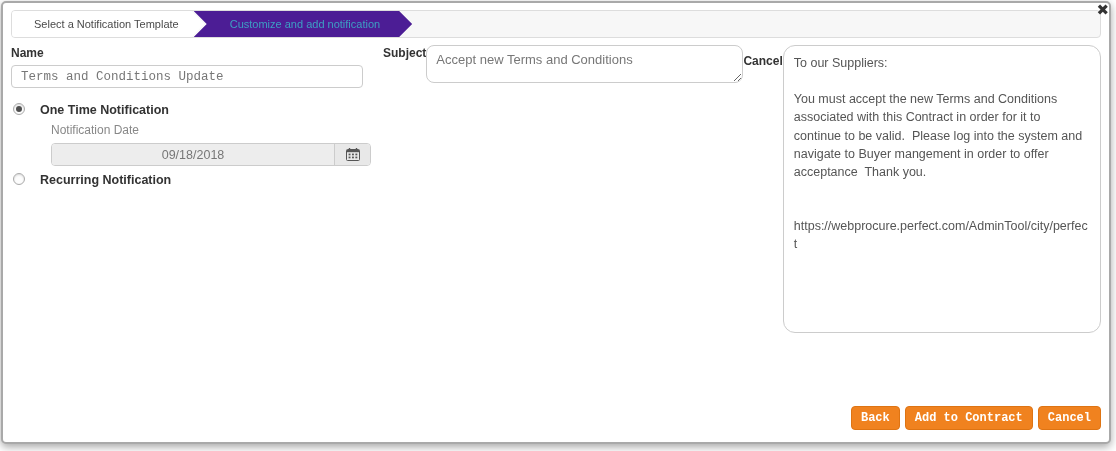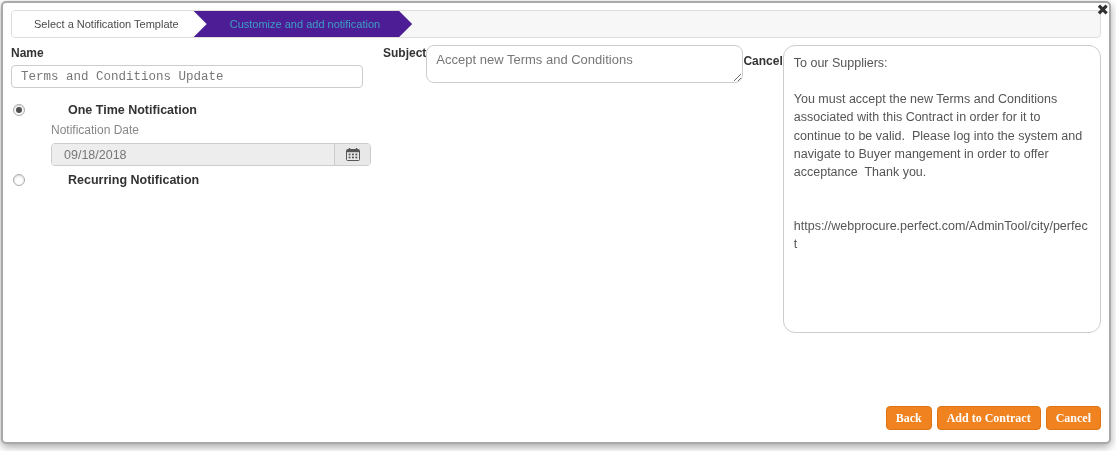--- a/index.html
+++ b/index.html
@@ -71,21 +71,21 @@
     margin: 1px 0 5px 0;
   }
   .text-input {
     width: 100%; height: 23px;
     border: 1px solid #ccc; border-radius: 4px;
     padding: 2px 9px;
     font-family: Liberation Mono, monospace;
     font-size: 12.5px; color: #777;
     background: #fff;
   }
-  .radio-row { display: flex; align-items: center; margin-top: 15px; cursor: pointer; gap: 28px; }
+  .radio-row { display: flex; margin-top: 15px; cursor: pointer; }
   .radio-circle {
     width: 12px; height: 12px; flex: none;
     border: 1px solid #aaa; border-radius: 50%;
     background: #fdfdfd; margin-left: 2px;
     box-shadow: inset 0 1px 2px rgba(0,0,0,0.15);
     position: relative;
   }
   .radio-circle.checked::after {
     content: ""; position: absolute; left: 2px; top: 2px;
     width: 6px; height: 6px; border-radius: 50%;
@@ -96,20 +96,21 @@
   .date-label { font-size: 12px; color: #888; font-weight: 400; margin: 3px 0 6px 0; }
   .date-group {
     display: flex; width: 320px; height: 23px;
     border: 1px solid #ccc; border-radius: 4px; overflow: hidden;
     margin-bottom: 2px;
   }
   .date-input {
     flex: 1; border: none; background: #ededed;
     color: #777; font-size: 12.5px; padding: 0 12px;
     font-family: "Liberation Sans", sans-serif;
+    text-align: center;
   }
   .date-addon {
     width: 36px; flex: none;
     background: #e8e8e8; border-left: 1px solid #ccc;
     display: flex; align-items: center; justify-content: center;
     cursor: pointer;
   }
   .subject-area {
     width: 100%; height: 38px;
     border: 1px solid #ccc; border-radius: 8px;
@@ -129,21 +130,21 @@
   
   .footer {
     display: flex; justify-content: flex-end; gap: 5px;
     padding: 0 8px; margin: 13px 0 12px 0; flex: none;
   }
   .btn {
     background: #f0821f;
     border: 1px solid #de7413;
     border-radius: 4px;
     color: #fff; font-weight: 700; font-size: 12px;
-    font-family: Liberation Serif, serif;
+    font-family: Liberation Mono, monospace;
     padding: 4px 9px; height: 24px;
     cursor: pointer;
   }
 </style>
 </head>
 <body>
 
 <div class="modal">
 
   <button class="close-btn">✖</button>

